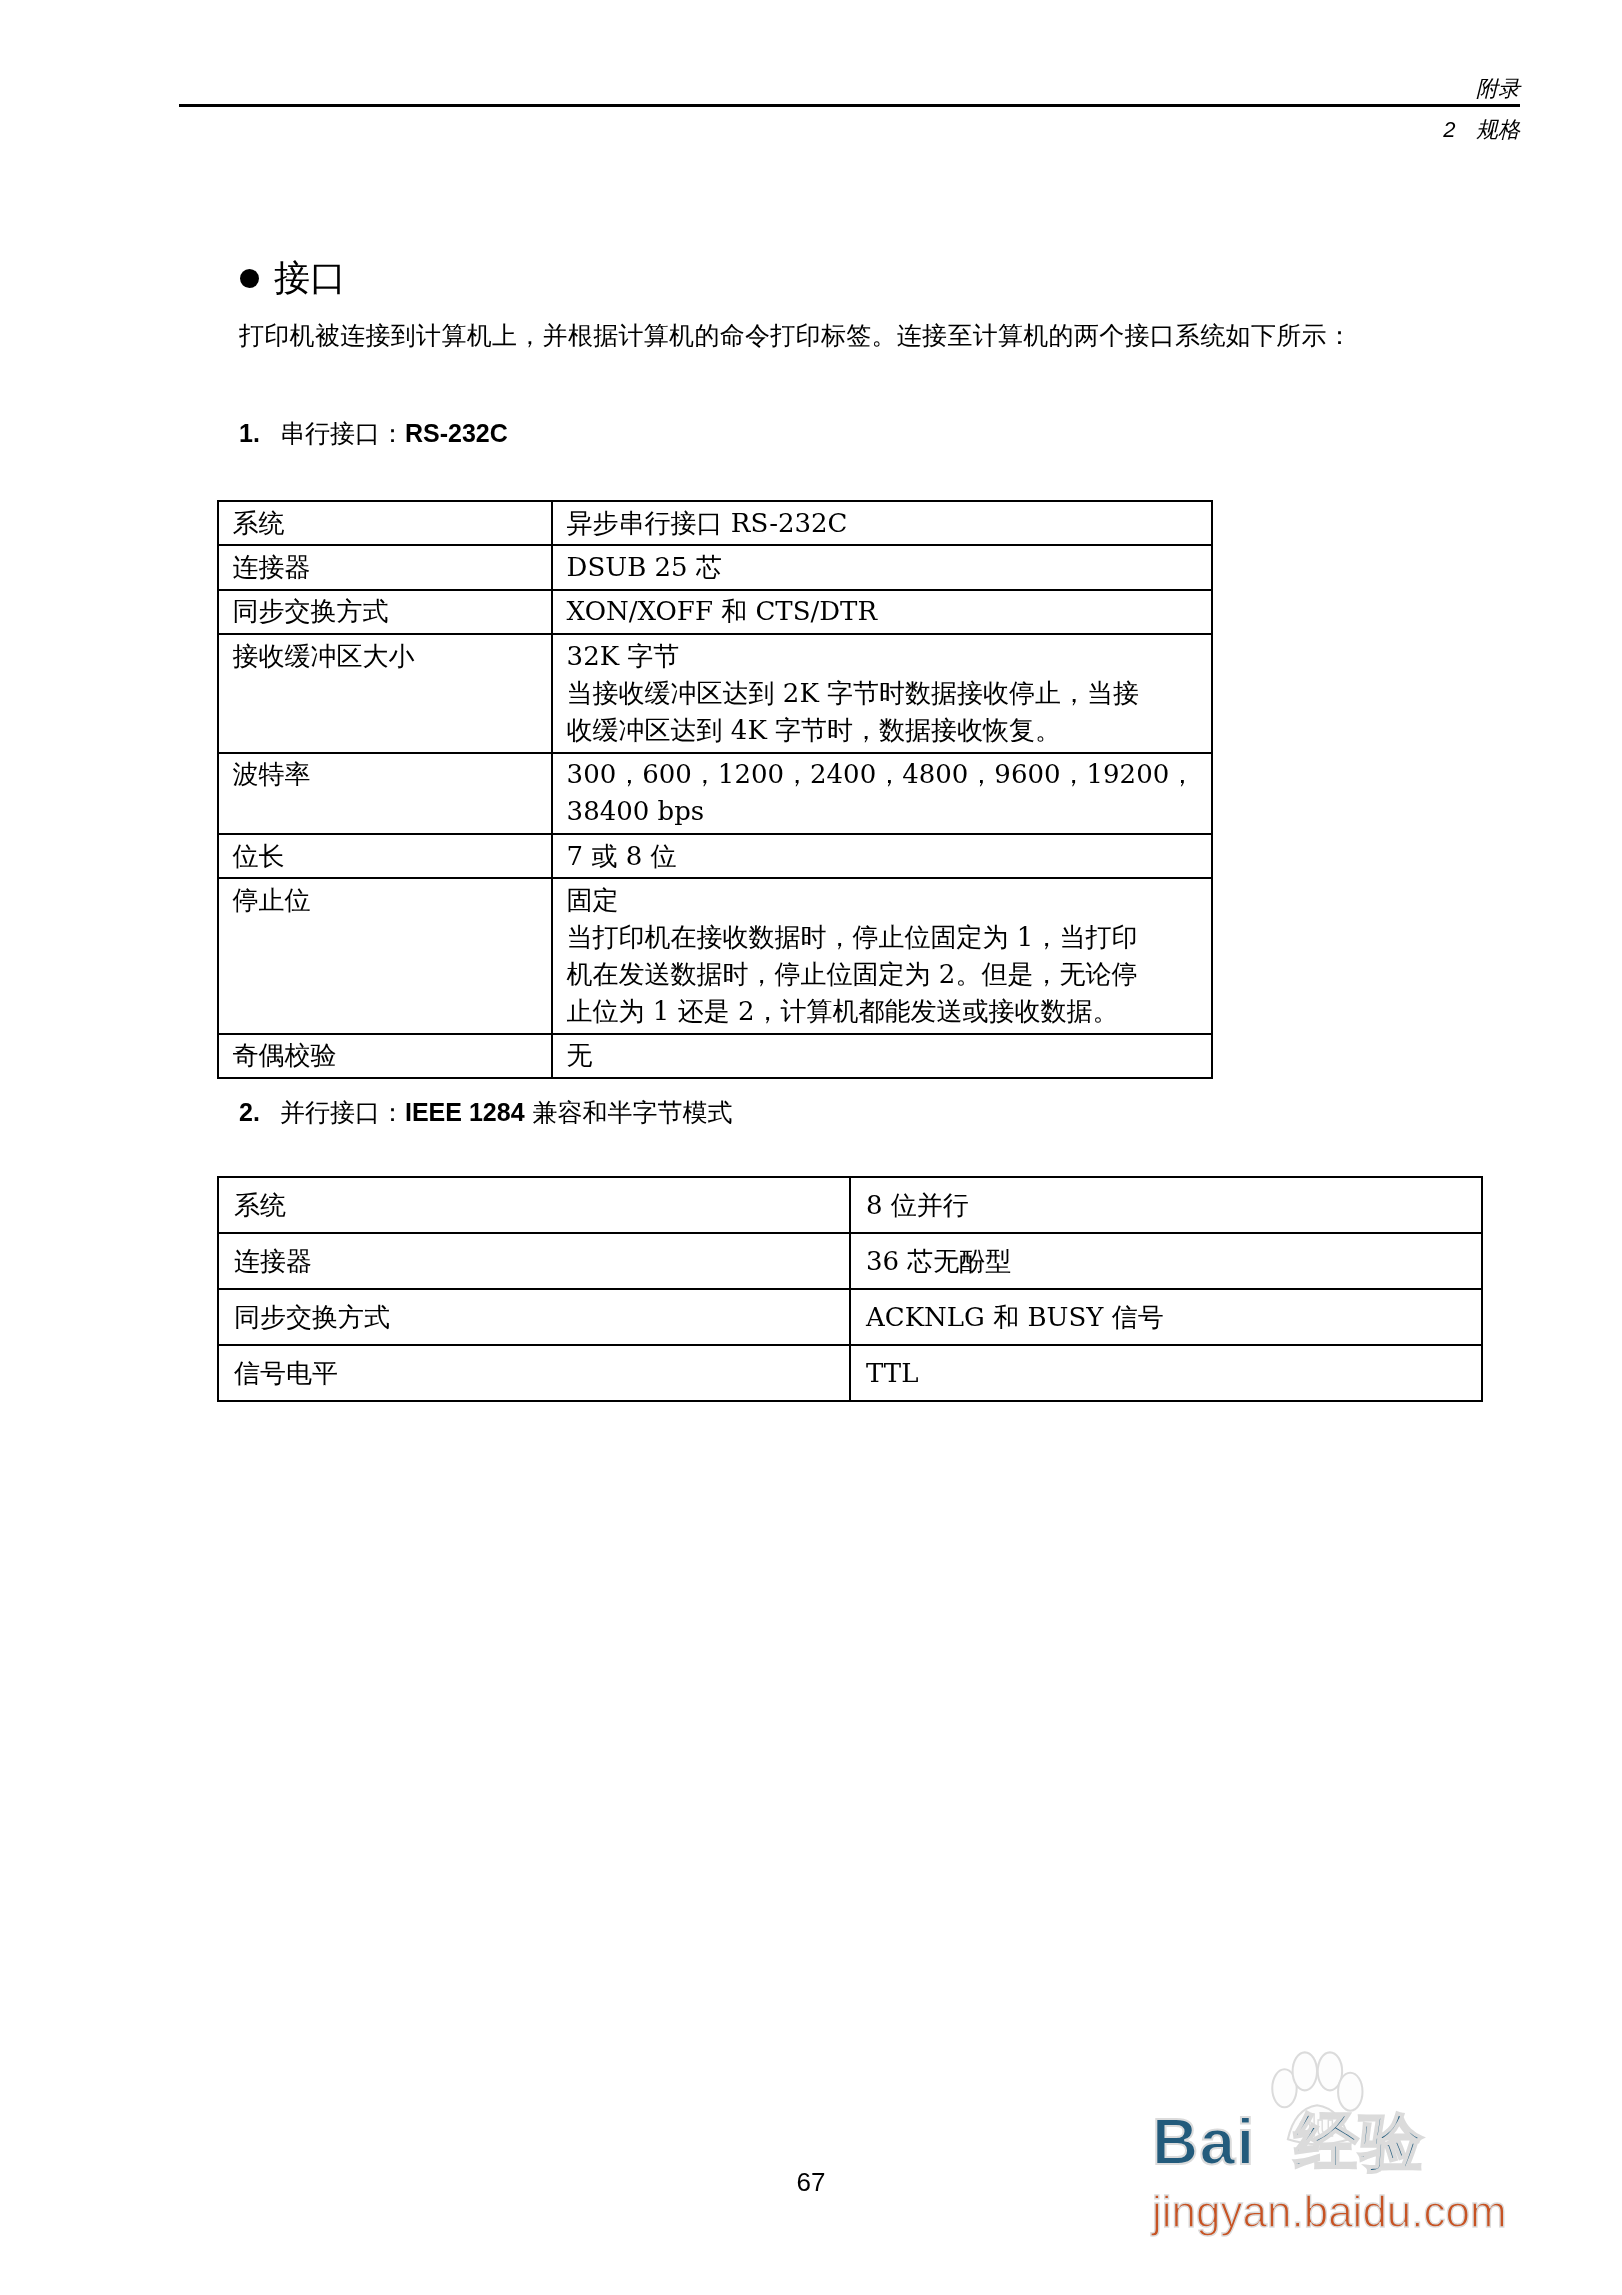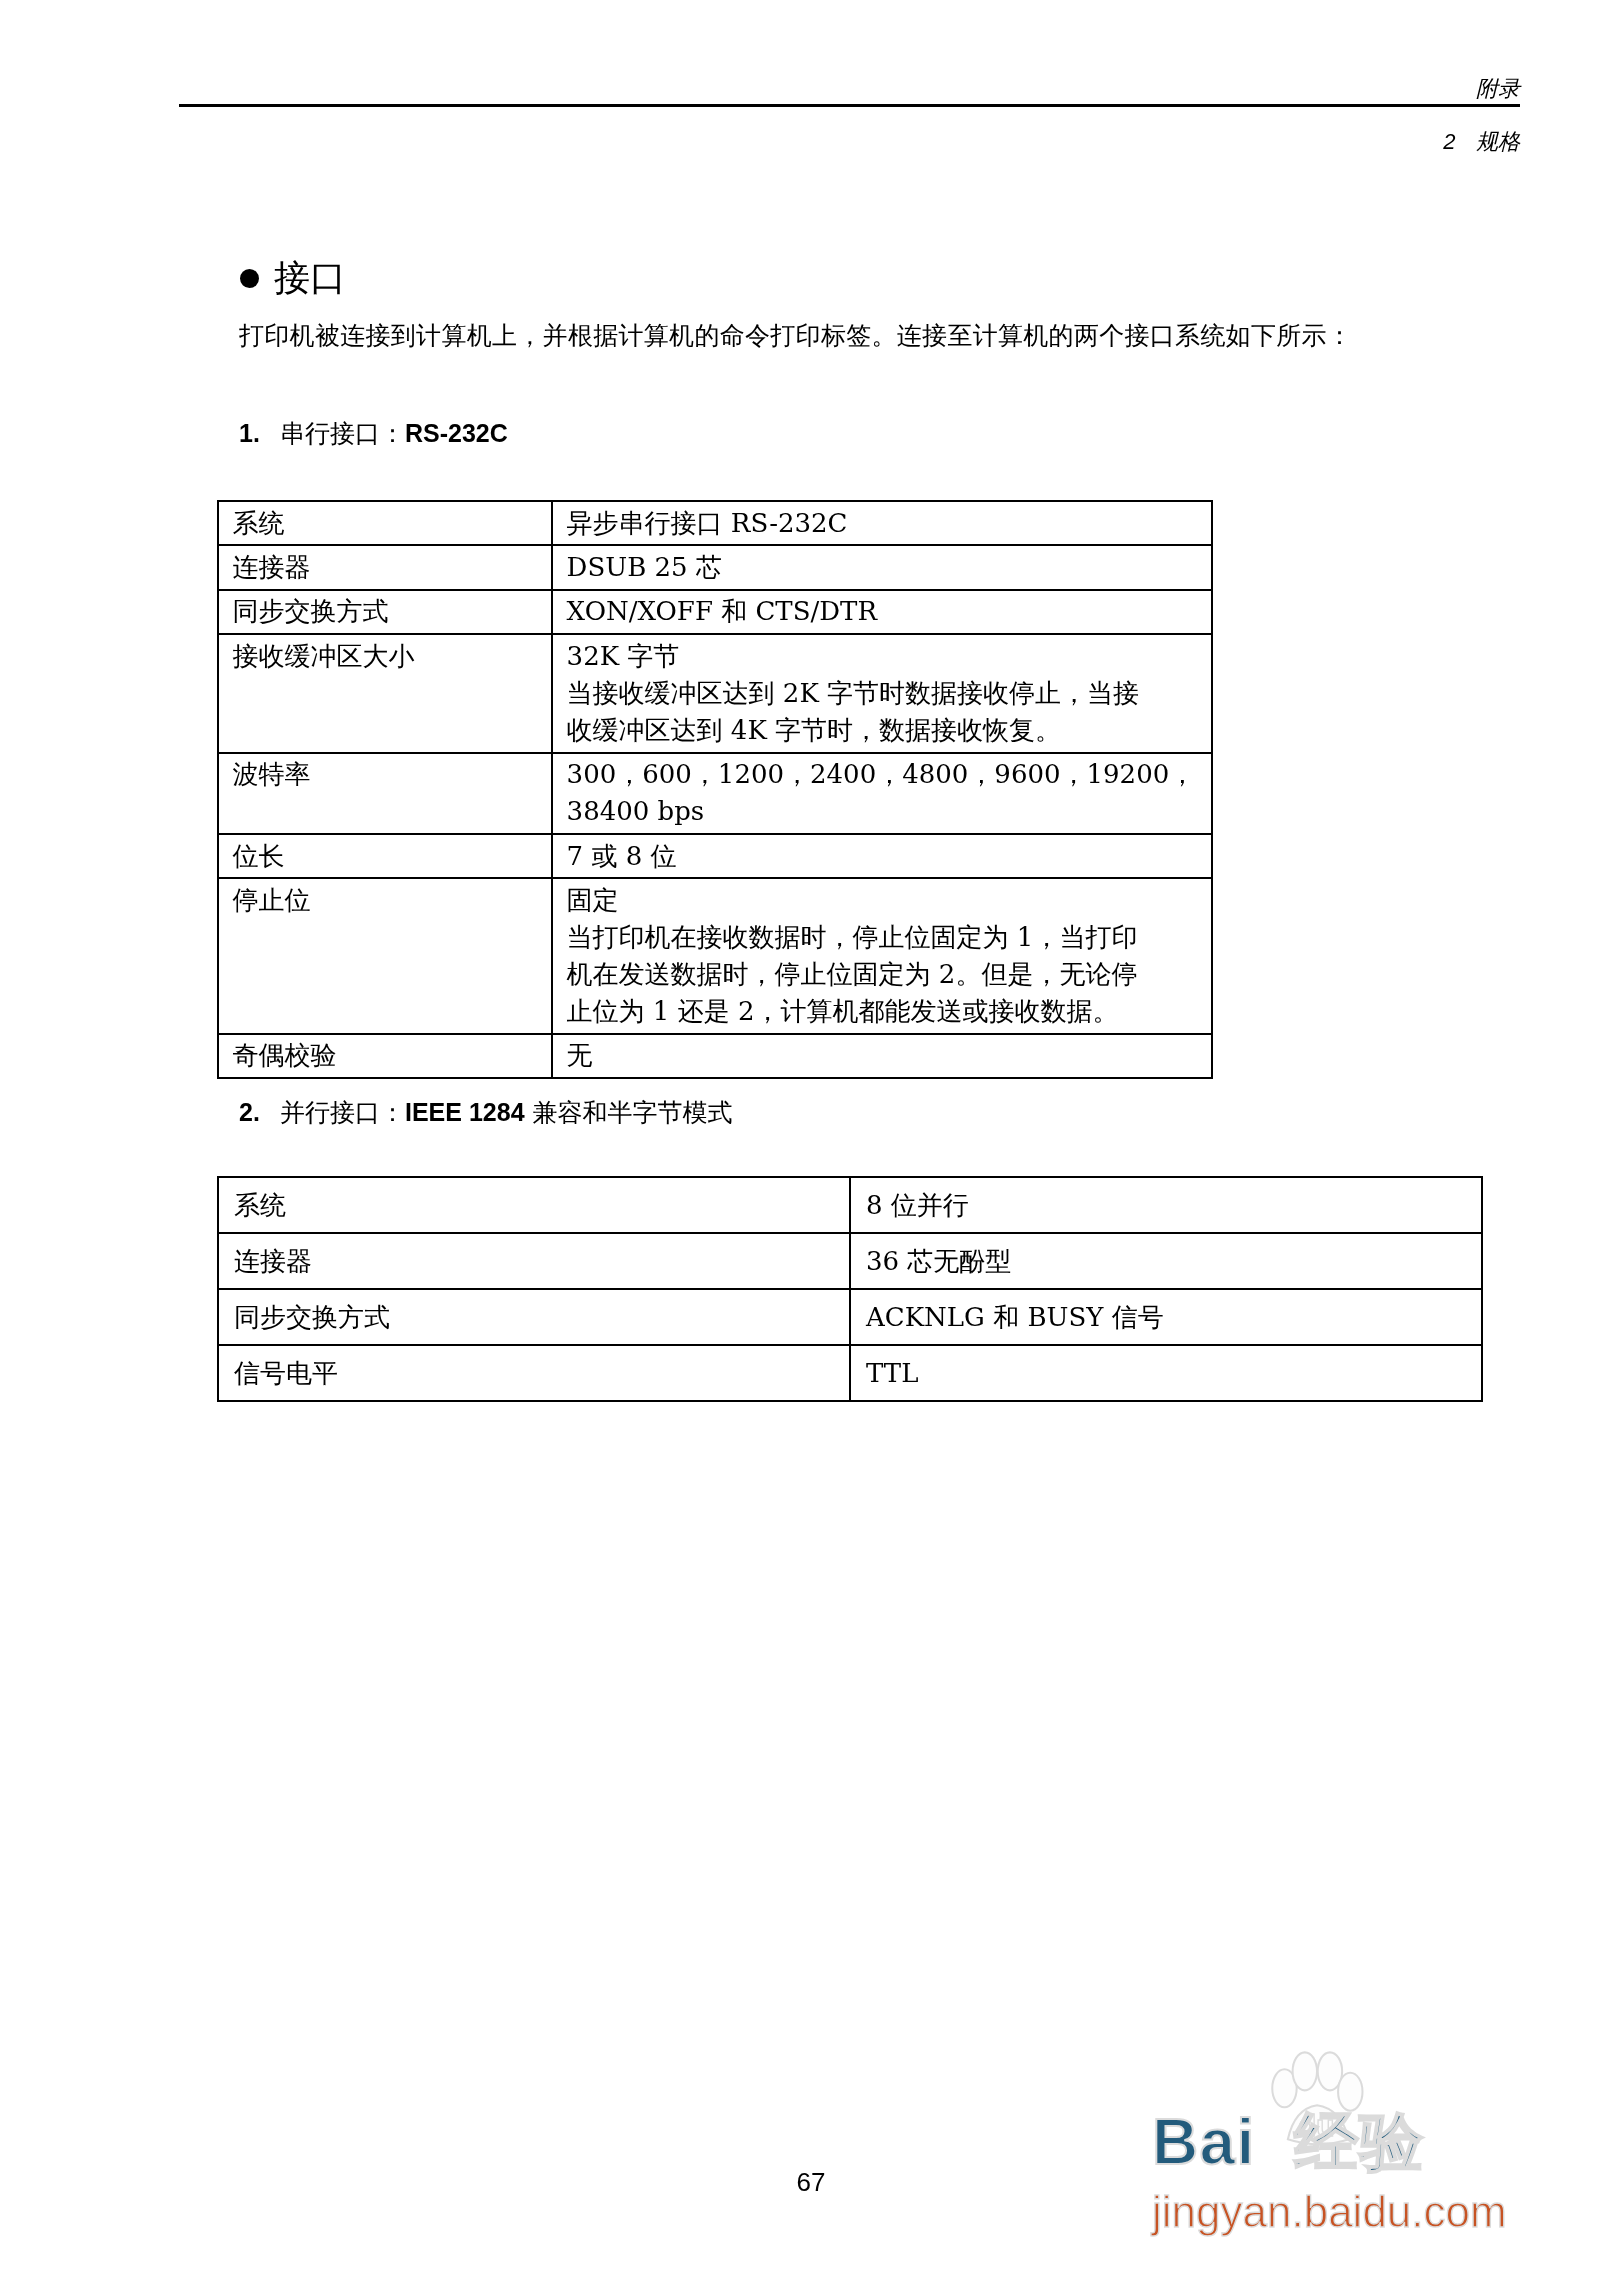--- a/index.html
+++ b/index.html
@@ -35,21 +35,21 @@
       top: 115px;
       font-size: 22px;
       display: flex;
       align-items: baseline;
       gap: 20.4px;
     }
     .header-bottom .num {
       font-family: "Liberation Sans", sans-serif;
       font-style: italic;
     }
-    .header-bottom .title { font-style: italic; margin-top: 12px; }
+    .header-bottom .title { font-style: italic; }
 
     .section-heading {
       position: absolute;
       left: 240px;
       top: 254px;
       display: flex;
       align-items: center;
       gap: 15px;
       font-size: 36px;
       font-family: "DejaVu Sans", sans-serif;

